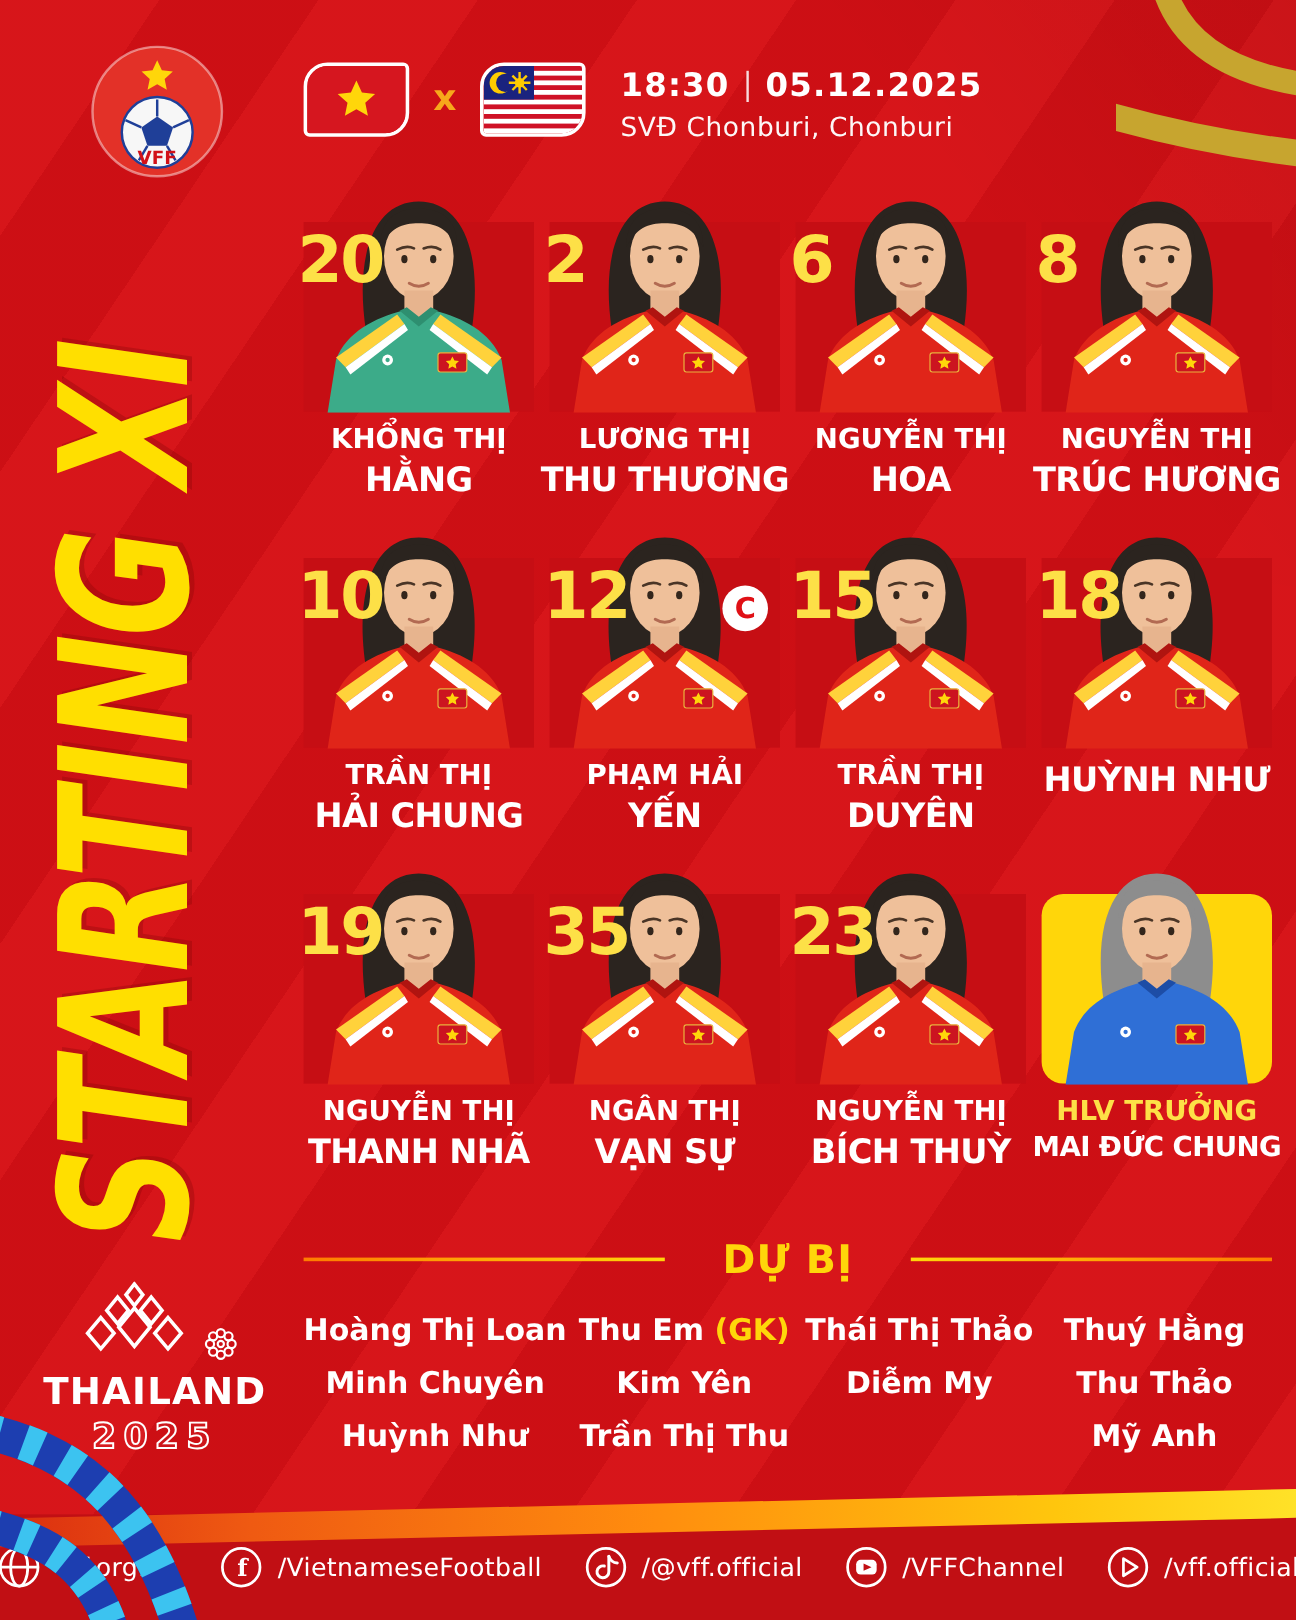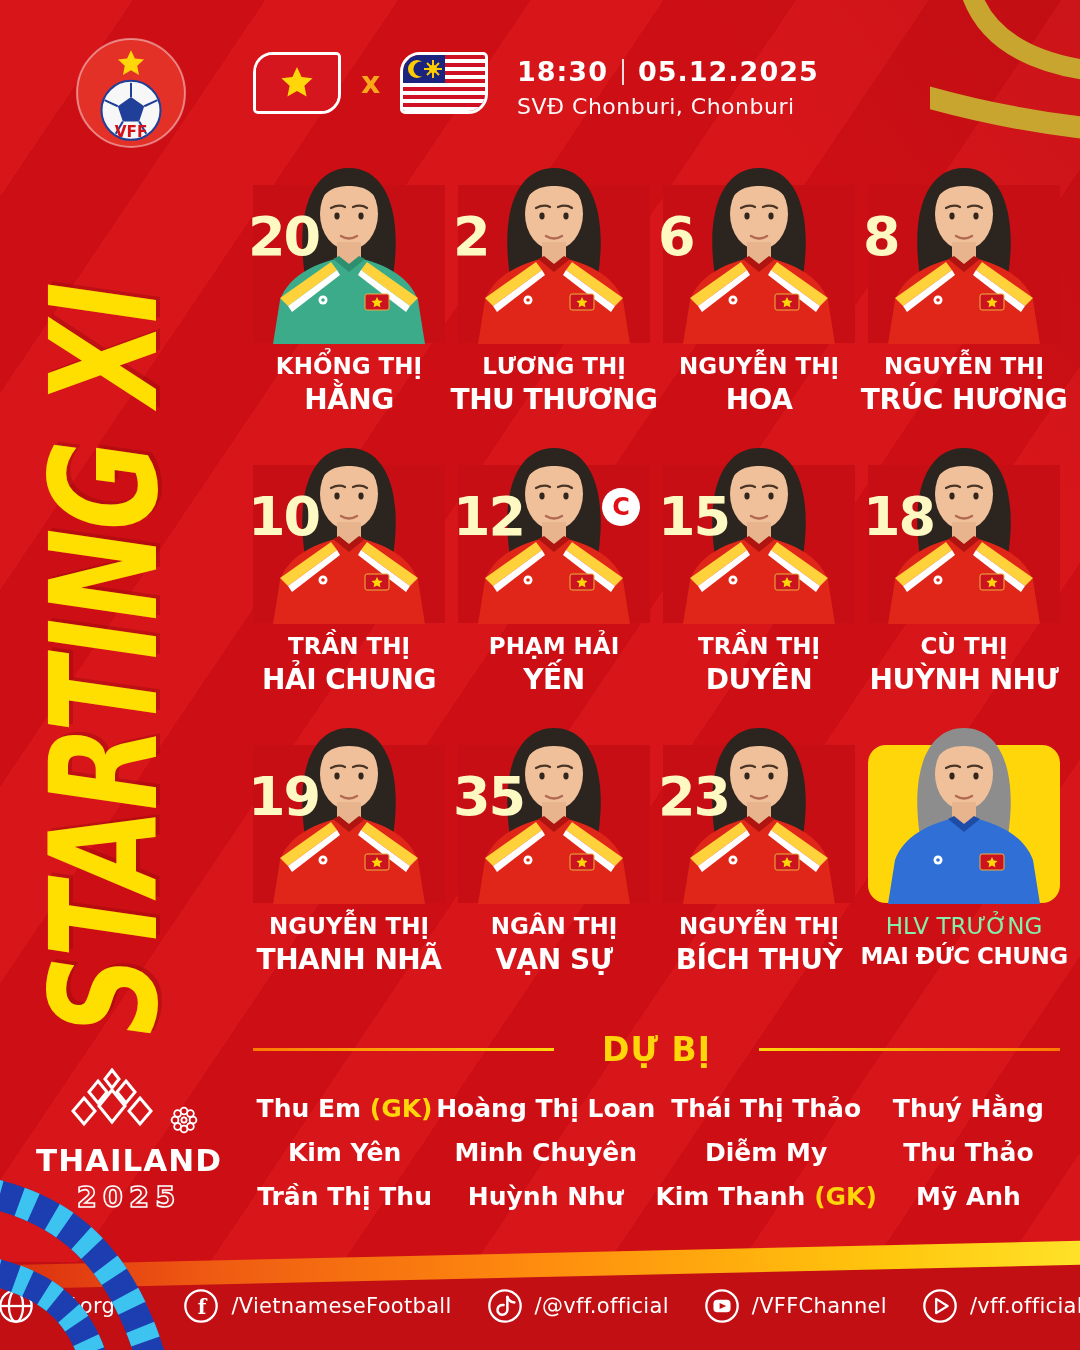--- a/index.html
+++ b/index.html
@@ -44,29 +44,29 @@
     text-shadow:3px 3px 0 rgba(130,5,5,.30);
   }
 
   
   .players-grid{position:absolute; left:253px; top:150px; width:807px; z-index:2;
     display:grid; grid-template-columns:repeat(4,192px); grid-auto-rows:280px; column-gap:13px;}
   .cell{position:relative;}
   .tile{position:absolute; top:35px; left:0; width:192px; height:158px; background:#c60e14;}
   .cell.coach .tile{background:#ffd60a; border-radius:18px;}
   .avatar{position:absolute; left:0; top:-37px; width:192px; height:196px;}
-  .num{position:absolute; top:60px; left:-5px; z-index:3; font-size:54px; font-weight:800;
-       color:#fef9c3; letter-spacing:-2px; line-height:1;}
+  .num{position:absolute; top:40px; left:-5px; z-index:3; font-size:54px; font-weight:800;
+       color:#fde047; letter-spacing:-2px; line-height:1;}
   .badge{position:absolute; top:58px; right:10px; z-index:3; width:38px; height:38px; border-radius:50%;
        background:#fff; color:#e01016; font-weight:800; font-size:24px;
        display:flex; align-items:center; justify-content:center;}
   .pname{position:absolute; top:202px; left:-14px; right:-14px; text-align:center; color:#fff; line-height:1.3;}
   .pname .l1{display:block; font-size:23px; font-weight:700;}
   .pname .l2{display:block; font-size:28px; font-weight:800; letter-spacing:-.5px;}
-  .cell.coach .l1{color:#86efac; font-size:23px; font-weight:400;}
+  .cell.coach .l1{color:#fde047; font-size:23px; font-weight:700;}
   .cell.coach .l2{font-size:23px;}
 
   
   .avatar .hair{fill:var(--hair,#2b241f);}
   .avatar .skin{fill:#efc09a;}
   .avatar .skin2{fill:#e7b48e;}
   .avatar .eye{fill:#33261c;}
   .avatar .brow{stroke:#4a3526; stroke-width:2.2; fill:none; stroke-linecap:round;}
   .avatar .mouth{stroke:#b26a52; stroke-width:2.4; fill:none; stroke-linecap:round;}
   .avatar .shirt{fill:var(--shirt,#e02519);}
@@ -425,21 +425,20 @@
     <circle class="brandO" cx="70" cy="152" r="4.5"></circle>
     <circle class="brandI" cx="70" cy="152" r="1.8"></circle>
     <g>
       <rect class="patchR" x="112" y="146" width="24" height="16" rx="2"></rect>
       <path class="pstar" d="M124,149 l1.7,3.4 3.8,.5 -2.8,2.6 .7,3.8 -3.4,-1.8 -3.4,1.8 .7,-3.8 -2.8,-2.6 3.8,-.5 Z"></path>
     </g>
   </svg>
       </div>
       <div class="num">18</div>
       <div class="pname">
-        <span class="l1">CÙ THỊ</span>
         <span class="l2">HUỲNH NHƯ</span>
       </div>
     </div>
     <div class="cell" style="--shirt: #e02519; --collar: #b01410; --hair: #2b241f;">
       <div class="tile">
         <svg class="avatar" viewBox="0 0 192 196" xmlns="http://www.w3.org/2000/svg">
     <path class="hair" d="M52,128 C42,62 60,20 96,20 C132,20 150,62 140,128 L138,142 Q96,128 54,142 Z"></path>
     <ellipse class="skin" cx="96" cy="66" rx="29" ry="36"></ellipse>
     <path class="hair" d="M64,58 C64,32 80,26 96,26 C112,26 128,32 128,58 C120,42 110,38 96,38 C82,38 72,42 64,58 Z"></path>
     <path class="brow" d="M78,60 q8,-4 14,-1"></path>
@@ -566,33 +565,32 @@
   </div>
 
 <div class="subs">
   <div class="subs-head">
     <div class="hline hl-l"></div>
     <div class="subs-title">DỰ BỊ</div>
     <div class="hline hl-r"></div>
   </div>
   <div class="subs-grid">
       <div class="sub-col">
+        <div class="sub-line"><span>Hoàng Thị Loan</span></div>
+        <div class="sub-line"><span>Minh Chuyên</span></div>
+        <div class="sub-line"><span>Huỳnh Như</span></div>
+      </div>
+      <div class="sub-col">
         <div class="sub-line"><span>Thu Em</span> <span class="sub-tag">(GK)</span></div>
         <div class="sub-line"><span>Kim Yên</span></div>
         <div class="sub-line"><span>Trần Thị Thu</span></div>
       </div>
       <div class="sub-col">
-        <div class="sub-line"><span>Hoàng Thị Loan</span></div>
-        <div class="sub-line"><span>Minh Chuyên</span></div>
-        <div class="sub-line"><span>Huỳnh Như</span></div>
-      </div>
-      <div class="sub-col">
         <div class="sub-line"><span>Thái Thị Thảo</span></div>
         <div class="sub-line"><span>Diễm My</span></div>
-        <div class="sub-line"><span>Kim Thanh</span> <span class="sub-tag">(GK)</span></div>
       </div>
       <div class="sub-col">
         <div class="sub-line"><span>Thuý Hằng</span></div>
         <div class="sub-line"><span>Thu Thảo</span></div>
         <div class="sub-line"><span>Mỹ Anh</span></div>
       </div>
     </div>
 </div>
 
 <div class="thailand">

